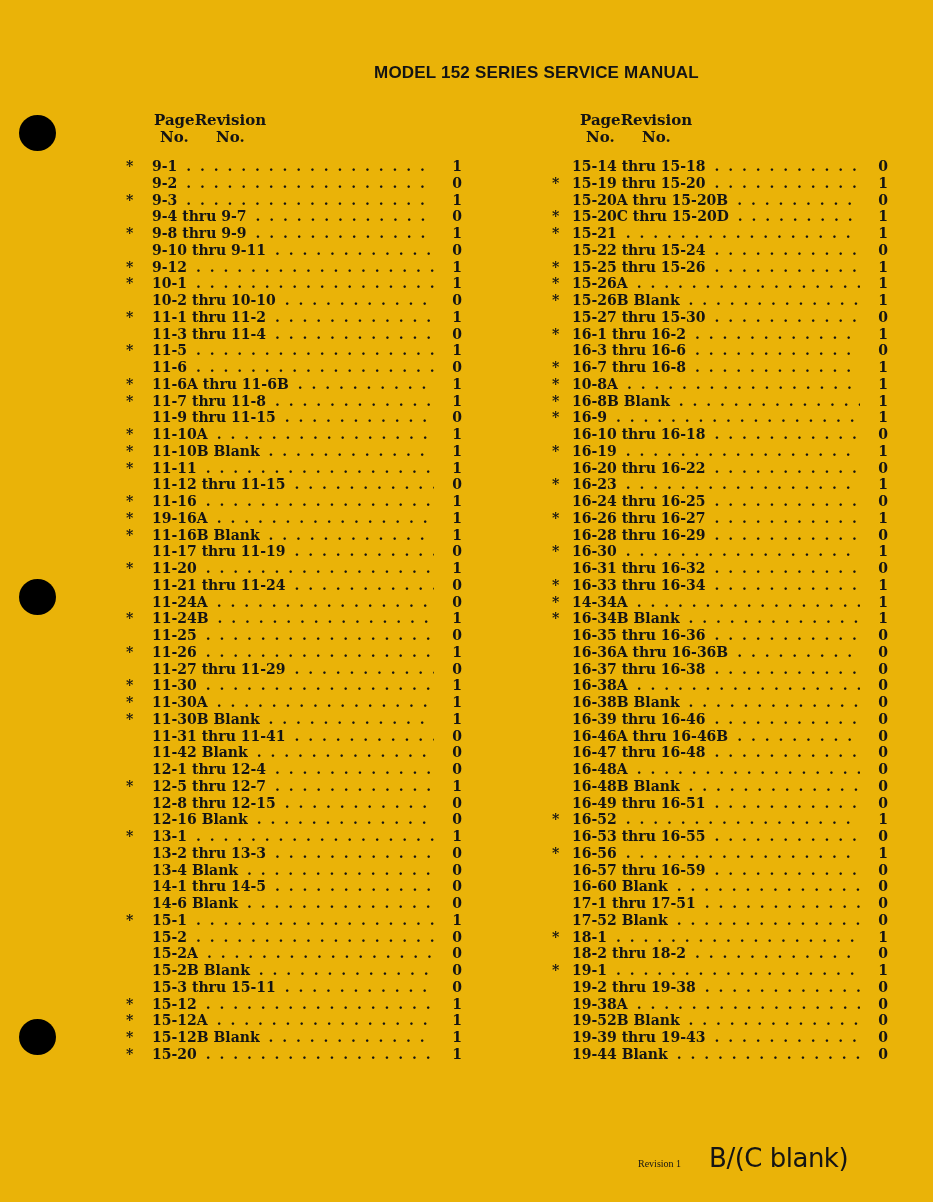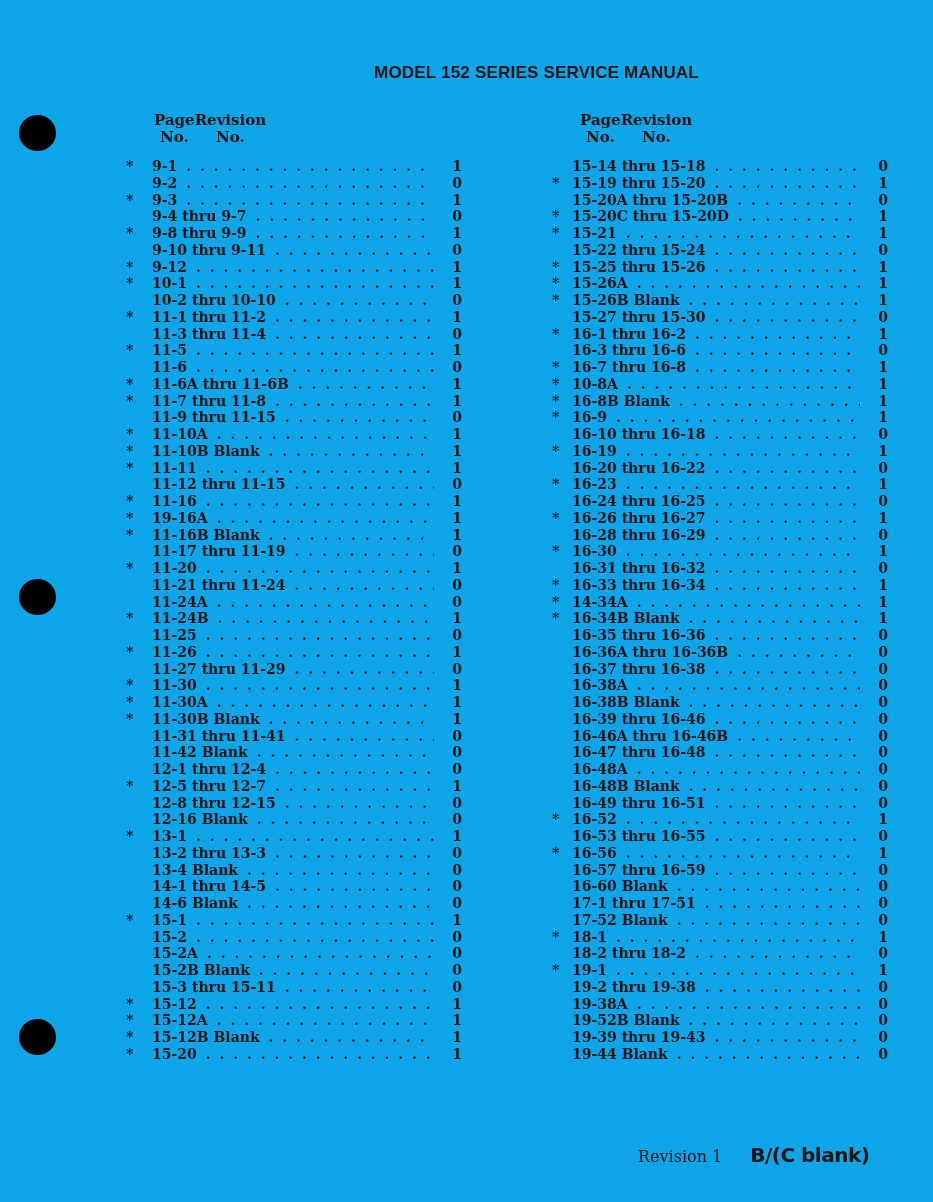--- a/index.html
+++ b/index.html
@@ -1,20 +1,20 @@
 <!DOCTYPE html>
 <html><head>
 <meta charset="utf-8">
 <style>
   html, body { margin: 0; padding: 0; background: #e8e8e8; }
   .page {
     position: relative;
     width: 933px;
     height: 1202px;
-    background: #0ea5e9;
+    background: #eab308;
     font-family: "DejaVu Serif", "Liberation Serif", serif;
     color: #141414;
     overflow: hidden;
   }
   .hole {
     position: absolute;
     left: 19px;
     width: 37px;
     height: 36px;
     background: #000;
@@ -74,26 +74,26 @@
     font-weight: 700;
   }
   .rev { flex: none; width: 34px; text-align: center; }
   .footer {
     position: absolute;
     top: 1143px;
     left: 638px;
     display: flex;
     align-items: baseline;
   }
-  .footer-rev { font-size: 16px; }
+  .footer-rev { font-size: 10px; font-family: Liberation Serif, serif; }
   .footer-code {
     margin-left: 28px;
     font-family: "DejaVu Sans", "Liberation Sans", sans-serif;
-    font-size: 20px;
-    font-weight: 700;
+    font-size: 26px;
+    font-weight: 400;
     letter-spacing: -0.5px;
     text-align: right;
   }
 </style>
 </head>
 <body>
 
 <div class="page">
 
   <div class="hole hole-1"></div>

